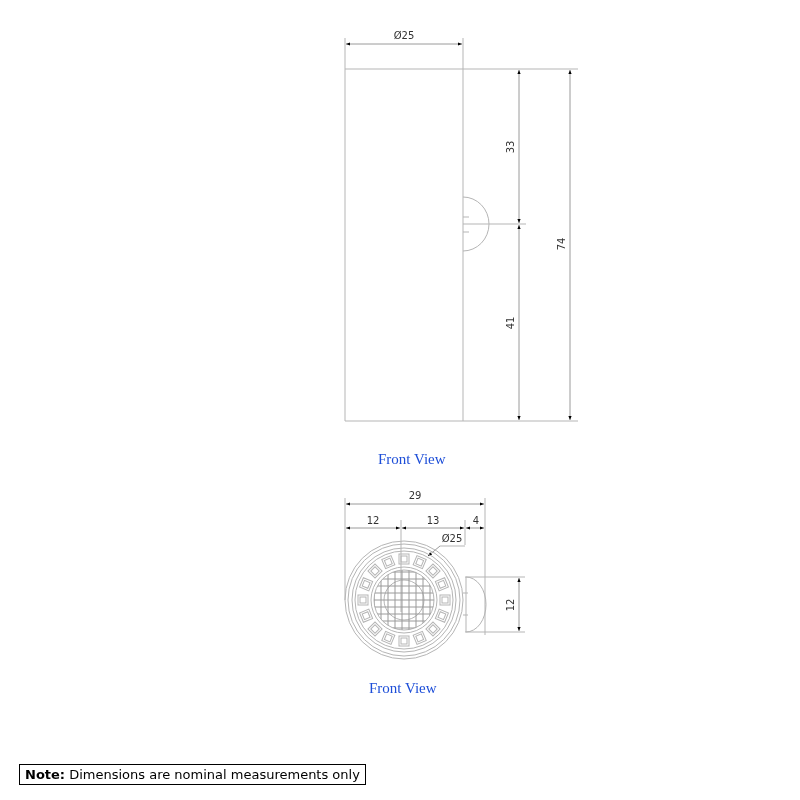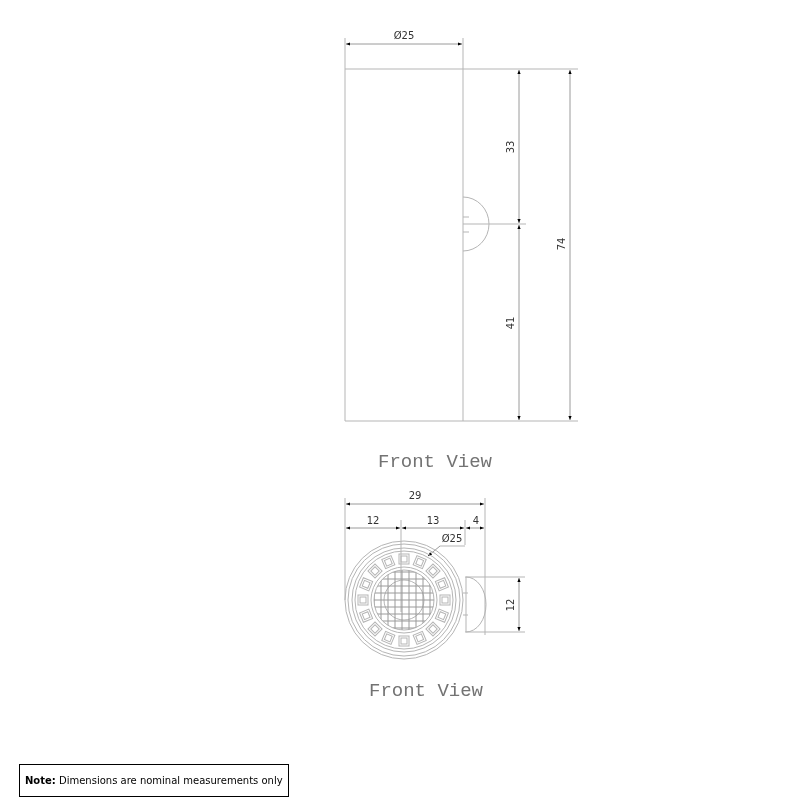--- a/index.html
+++ b/index.html
@@ -1,22 +1,22 @@
 <!DOCTYPE html>
 <html><head>
   <meta charset="utf-8">
   <style>
     html, body { margin: 0; padding: 0; background: #ffffff; }
     body { width: 800px; height: 800px; position: relative; overflow: hidden; font-family: "DejaVu Sans", sans-serif; }
     svg { position: absolute; left: 0; top: 0; }
     .ln { stroke: #b5b5b5; stroke-width: 1; fill: none; }
     .ln-dark { stroke: #9a9a9a; stroke-width: 1; fill: none; }
     .dim-text { font-family: "DejaVu Sans", sans-serif; font-size: 10px; fill: #333; }
-    .caption { position: absolute; font-family: Liberation Mono, monospace; font-size: 19px; color: #737373; }
-    .note { position: absolute; left: 19px; top: 764px; height: 19px; border: 1.5px solid #000; padding: 6px 5px; font-family: "DejaVu Sans", sans-serif; font-size: 10px; line-height: 19px; color: #000; white-space: nowrap; }
+    .caption { position: absolute; font-family: Liberation Serif, serif; font-size: 15px; color: #1d4ed8; }
+    .note { position: absolute; left: 19px; top: 764px; height: 19px; border: 1.5px solid #000; padding: 0 5px; font-family: "DejaVu Sans", sans-serif; font-size: 13px; line-height: 19px; color: #000; white-space: nowrap; }
     .note b { font-weight: bold; }
   </style>
 </head>
 <body>
 
 <svg width="800" height="800" viewBox="0 0 800 800">
   <defs>
     <marker id="arr" viewBox="0 0 10 10" refX="10" refY="5" markerWidth="6" markerHeight="4" orient="auto-start-reverse">
       <path d="M0,1 L10,5 L0,9 z" fill="#000"></path>
     </marker>

